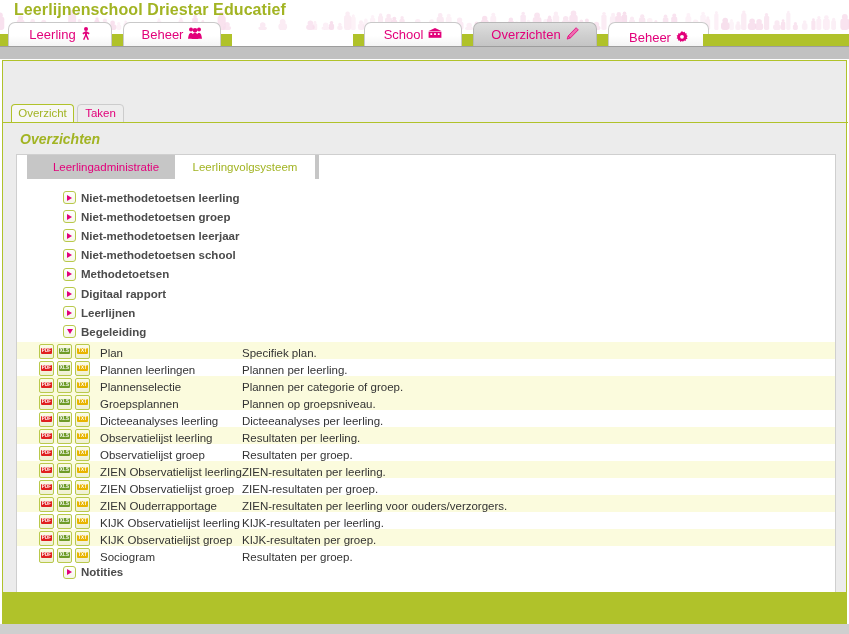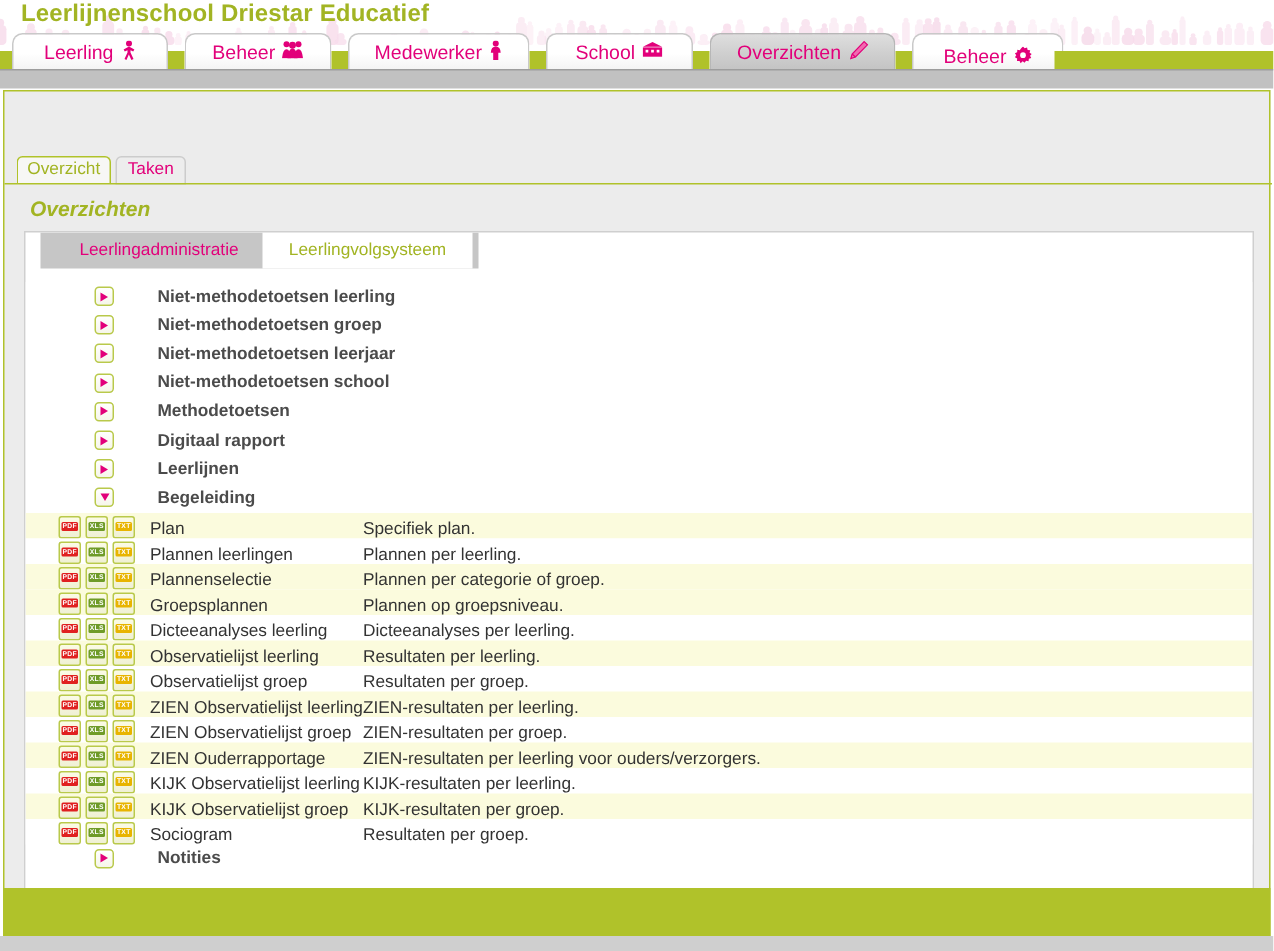--- a/index.html
+++ b/index.html
@@ -156,21 +156,20 @@
     background: #ffffff;
   }
 
   
   .treerow {
     position: relative;
     height: 19.2px;
     display: flex; align-items: center;
     padding-left: 46px;
     cursor: pointer;
-    gap: 24px;
   }
   .twisty {
     width: 13px; height: 13px;
     border: 1px solid #b9c94b;
     border-radius: 3px;
     background: linear-gradient(to bottom,#ffffff,#f6f6ea);
     display: flex; align-items: center; justify-content: center;
     margin-right: 5px;
     flex: 0 0 auto;
   }
@@ -649,27 +648,20 @@
         <span class="ticon"><svg width="14" height="12" viewBox="0 0 14 12">
             <circle cx="3" cy="2.5" r="2" fill="#e2007a"></circle>
             <circle cx="11" cy="2.5" r="2" fill="#e2007a"></circle>
             <circle cx="7" cy="3.2" r="2.3" fill="#e2007a"></circle>
             <path d="M0 11.8 Q0.6 5.8 3 5.8 Q5.4 5.8 6 11.8 Z" fill="#e2007a"></path>
             <path d="M8 11.8 Q8.6 5.8 11 5.8 Q13.4 5.8 14 11.8 Z" fill="#e2007a"></path>
             <path d="M3.6 12 Q4.3 5.4 7 5.4 Q9.7 5.4 10.4 12 Z" fill="#e2007a"></path>
           </svg></span>
       </div>
       <div class="tabsep" style="left: 221px; width: 11px;"></div>
-      <div class="tab" style="left: 232px; width: 121px;">
-        <span>Medewerker</span>
-        <span class="ticon"><svg width="9" height="13" viewBox="0 0 9 13">
-            <circle cx="4.5" cy="2" r="2" fill="#e2007a"></circle>
-            <path d="M4.5 4 Q7.6 4 7.8 8.2 L6.2 8.2 L6.2 13 L2.8 13 L2.8 8.2 L1.2 8.2 Q1.4 4 4.5 4 Z" fill="#e2007a"></path>
-          </svg></span>
-      </div>
       <div class="tabsep" style="left: 353px; width: 11px;"></div>
       <div class="tab" style="left: 364px; width: 98px;">
         <span>School</span>
         <span class="ticon"><svg width="14" height="10" viewBox="0 0 14 10">
             <path d="M7 0 L13.4 3.1 L0.6 3.1 Z" fill="#e2007a"></path>
             <rect x="0.6" y="3.6" width="12.8" height="6.2" fill="#e2007a"></rect>
             <rect x="2.4" y="5.2" width="1.8" height="1.8" fill="#ffffff"></rect>
             <rect x="6.1" y="5.2" width="1.8" height="1.8" fill="#ffffff"></rect>
             <rect x="9.8" y="5.2" width="1.8" height="1.8" fill="#ffffff"></rect>
           </svg></span>

